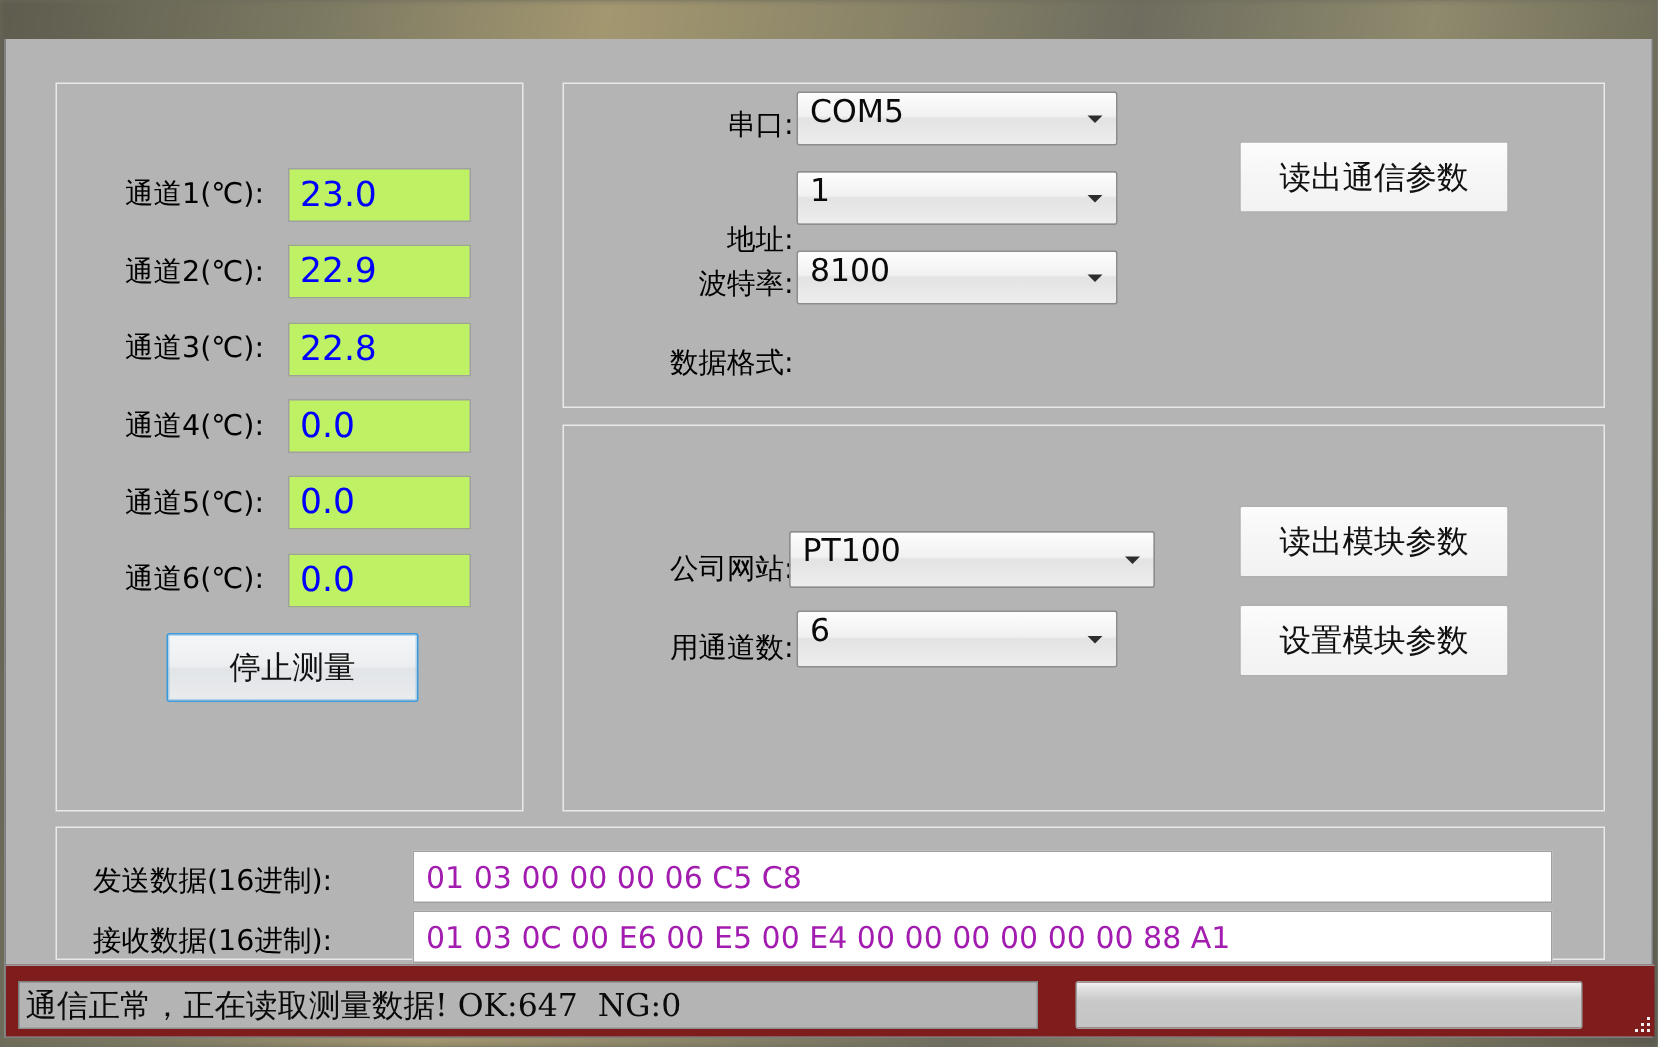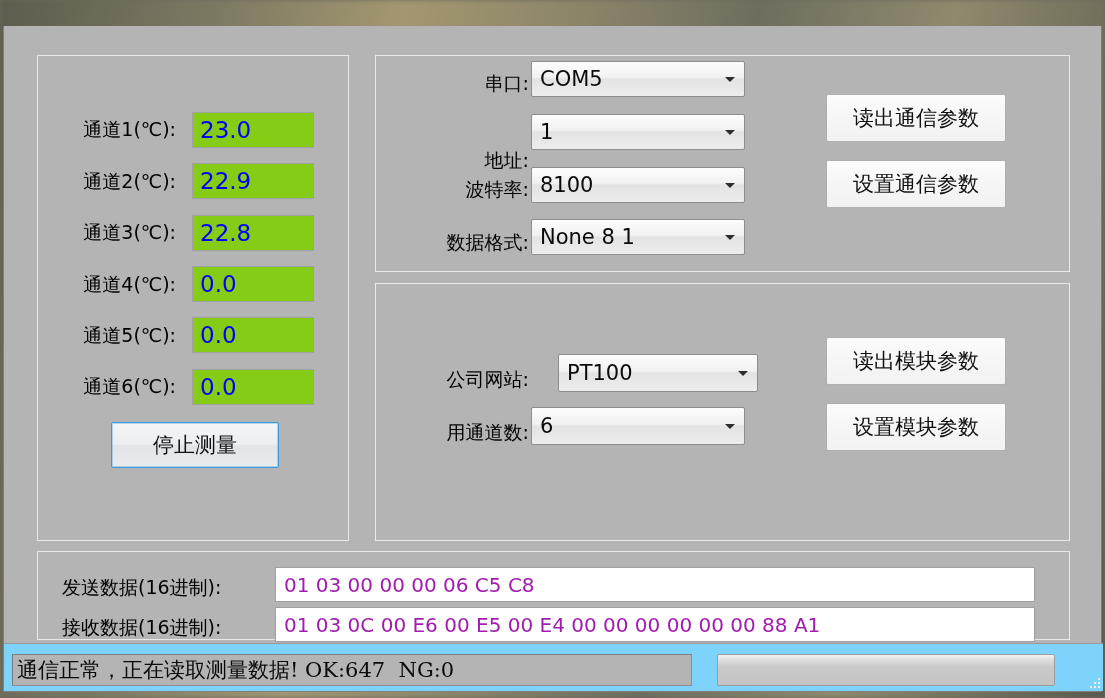--- a/index.html
+++ b/index.html
@@ -137,40 +137,40 @@
     line-height: 1;
   }
   .lbl-r {
     text-align: right;
   }
 
   
   .valbox {
     position: absolute;
     box-sizing: border-box;
-    background: #84cc16;
+    background: #bef264;
     border: 1px solid #a0a0a0;
     color: #0000ff;
     font-size: 23px;
     line-height: 1;
     padding-left: 7px;
     display: flex;
     align-items: center;
     white-space: pre;
   }
 
   
   .combo {
     position: absolute;
     box-sizing: border-box;
     border: 1px solid #8d8d8d;
     border-radius: 2px;
     background: linear-gradient(180deg, #fdfdfd 0%, #f1f1f1 45%, #e3e3e3 50%, #ededed 100%);
     display: flex;
-    align-items: center;
+    align-items: flex-start;
     padding-left: 8px;
     font-size: 21px;
     color: #0a0a0a;
     white-space: pre;
   }
   .combo .arrow {
     position: absolute;
     right: 9px;
     top: 50%;
     margin-top: -2px;
@@ -216,21 +216,21 @@
   }
 
   
   #statusbar {
     position: absolute;
     left: 0;
     bottom: 0;
     width: 1099px;
     height: 48px;
     box-sizing: border-box;
-    background: #7dd3fc;
+    background: #7f1d1d;
     border-top: 1px solid #9a9a9a;
   }
   #status-text {
     position: absolute;
     left: 8px;
     top: 10px;
     width: 680px;
     height: 32px;
     box-sizing: border-box;
     border: 1px solid #8f8f8f;
@@ -323,32 +323,27 @@
       <span class="arrow"></span>
     </div>
 
     <div class="lbl lbl-r" style="left:385px; top:154px; width:140px;">波特率:</div>
     <div class="combo" style="left:527px; top:141px; width:214px; height:36px;">
       <span>8100</span>
       <span class="arrow"></span>
     </div>
 
     <div class="lbl lbl-r" style="left:375px; top:207px; width:150px;">数据格式:</div>
-    <div class="combo" style="left:527px; top:193px; width:214px; height:36px;">
-      <span>None 8 1</span>
-      <span class="arrow"></span>
-    </div>
 
     <div class="btn" style="left:822px; top:68px; width:180px; height:48px;">读出通信参数</div>
-    <div class="btn" style="left:822px; top:134px; width:180px; height:48px;">设置通信参数</div>
 
     <div class="groupbox" style="left:371px; top:257px; width:695px; height:258px;"></div>
 
     <div class="lbl lbl-r" style="left:385px; top:344px; width:140px;">公司网站:</div>
-    <div class="combo" style="left:554px; top:328px; width:200px; height:38px;">
+    <div class="combo" style="left:522px; top:328px; width:244px; height:38px;">
       <span>PT100</span>
       <span class="arrow"></span>
     </div>
 
     <div class="lbl lbl-r" style="left:385px; top:397px; width:140px;">用通道数:</div>
     <div class="combo" style="left:527px; top:381px; width:214px; height:38px;">
       <span>6</span>
       <span class="arrow"></span>
     </div>
 

